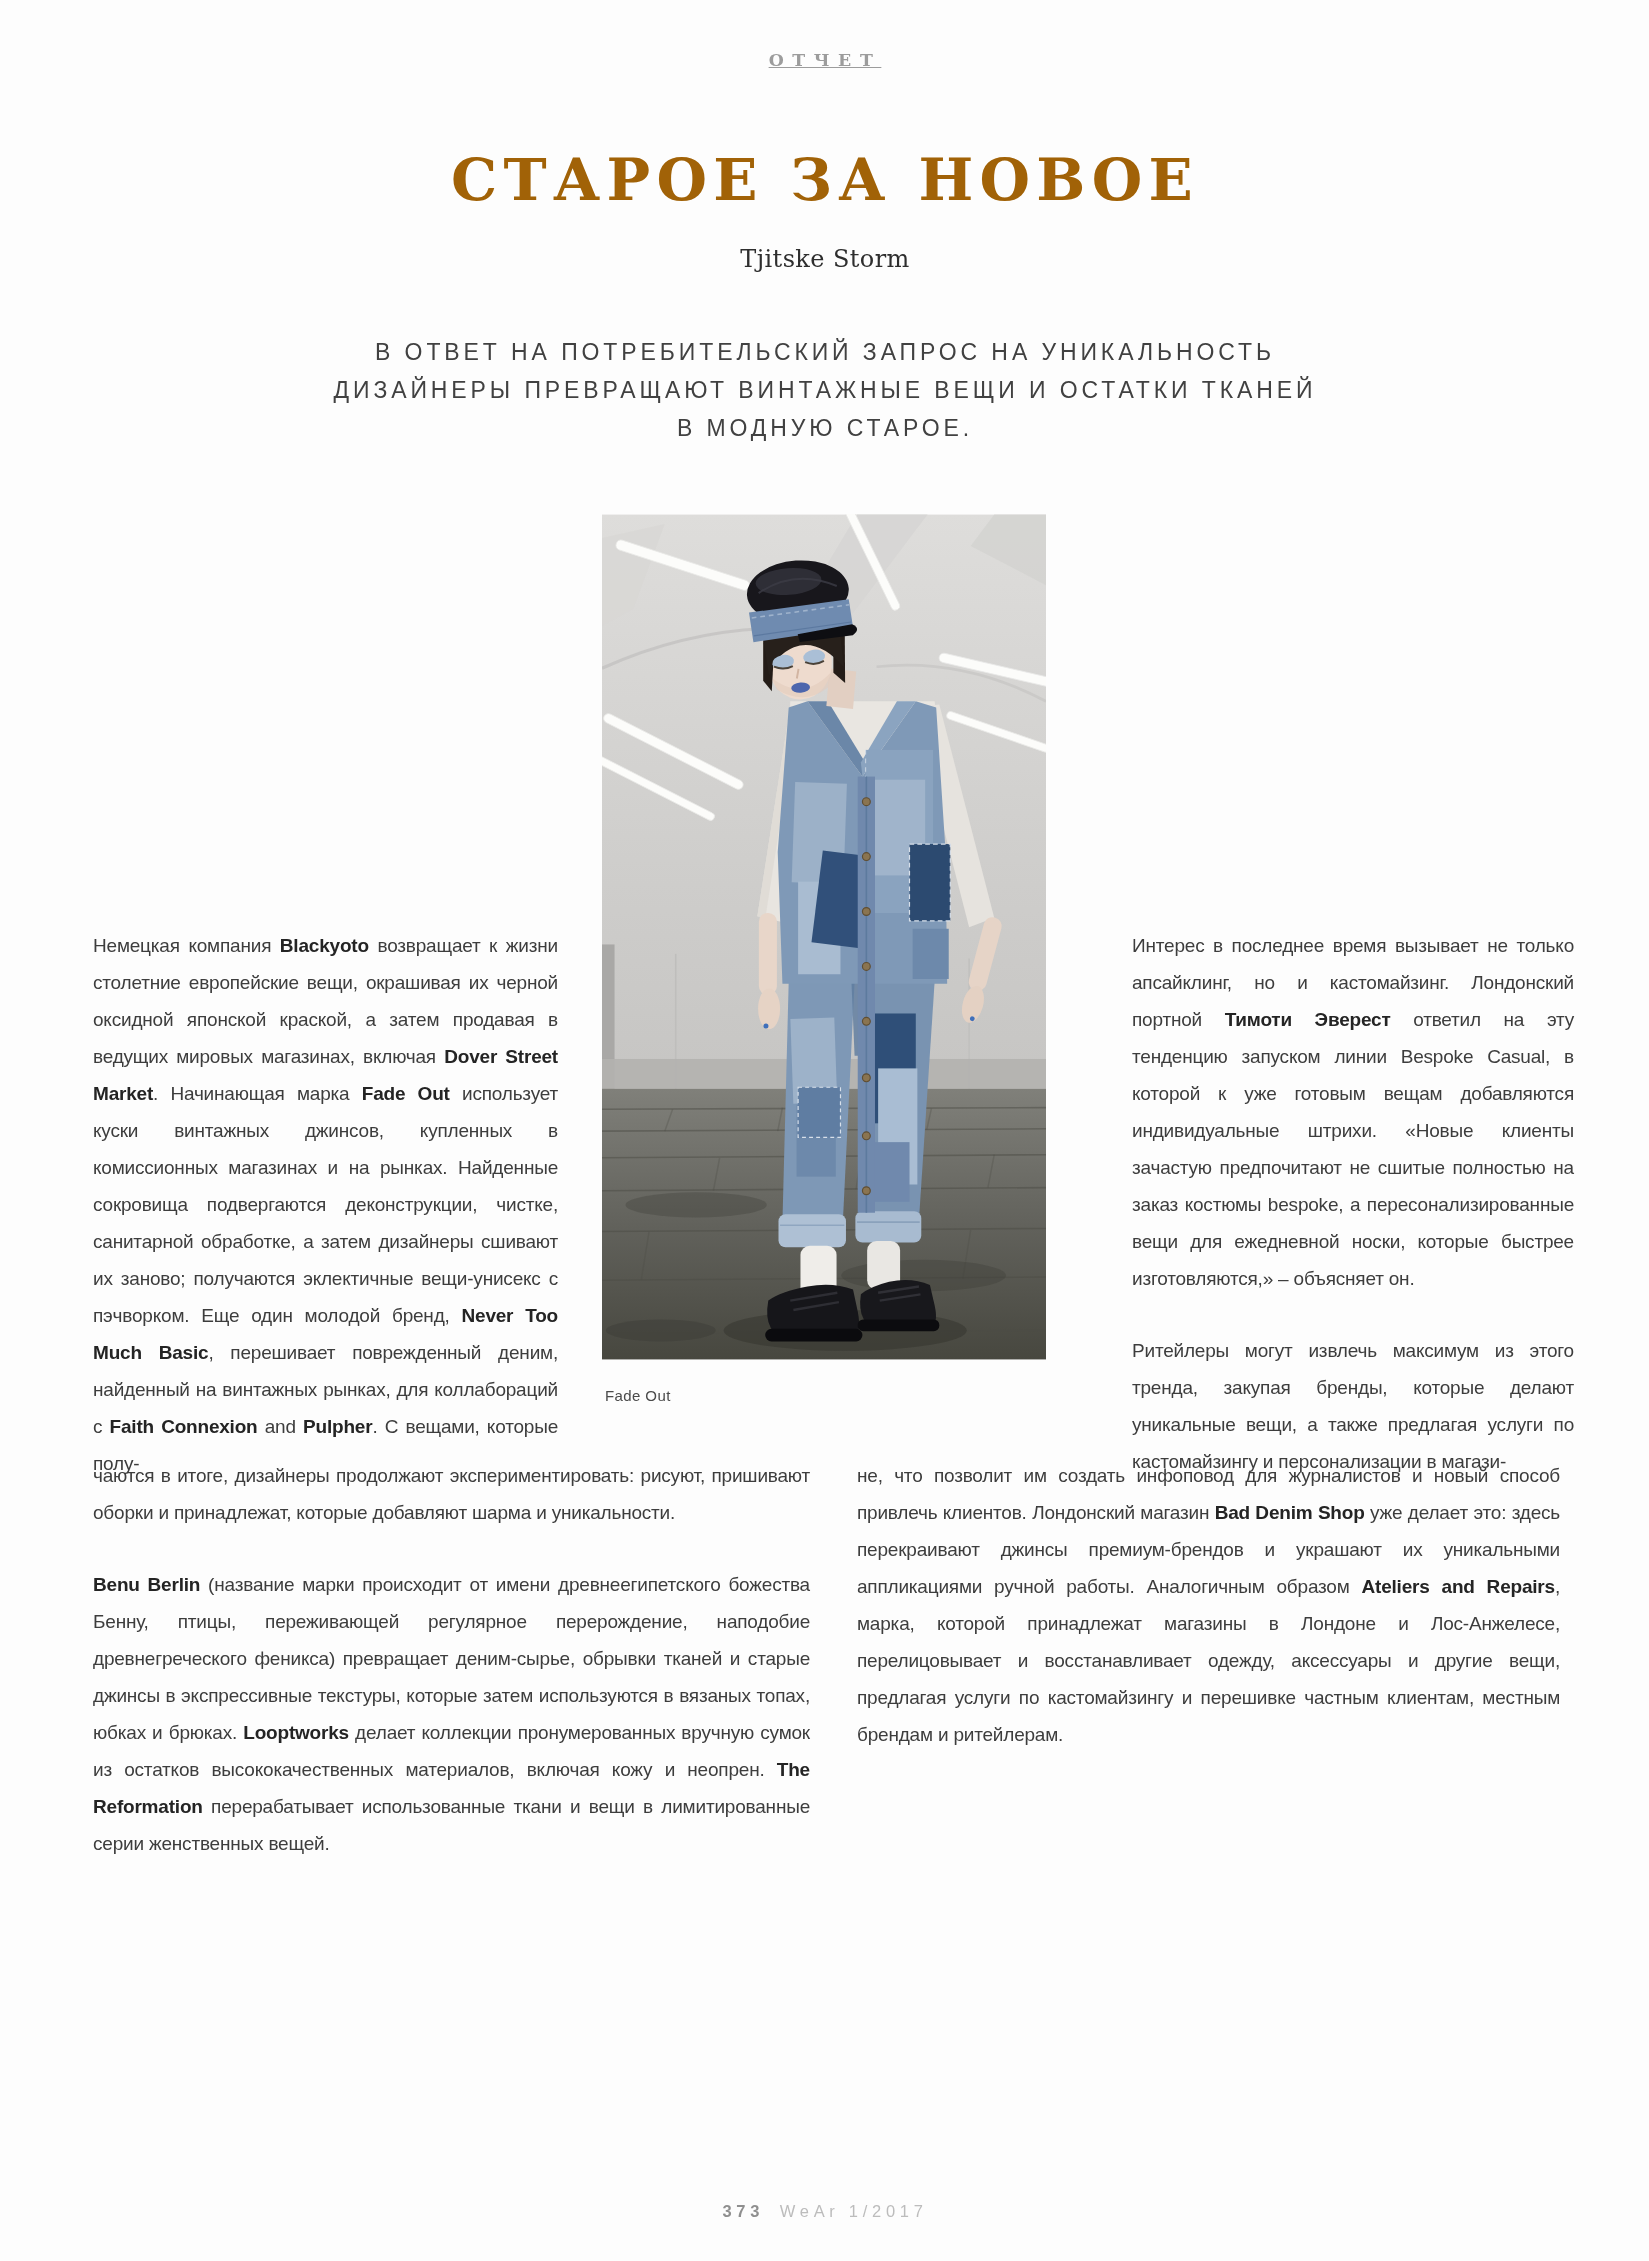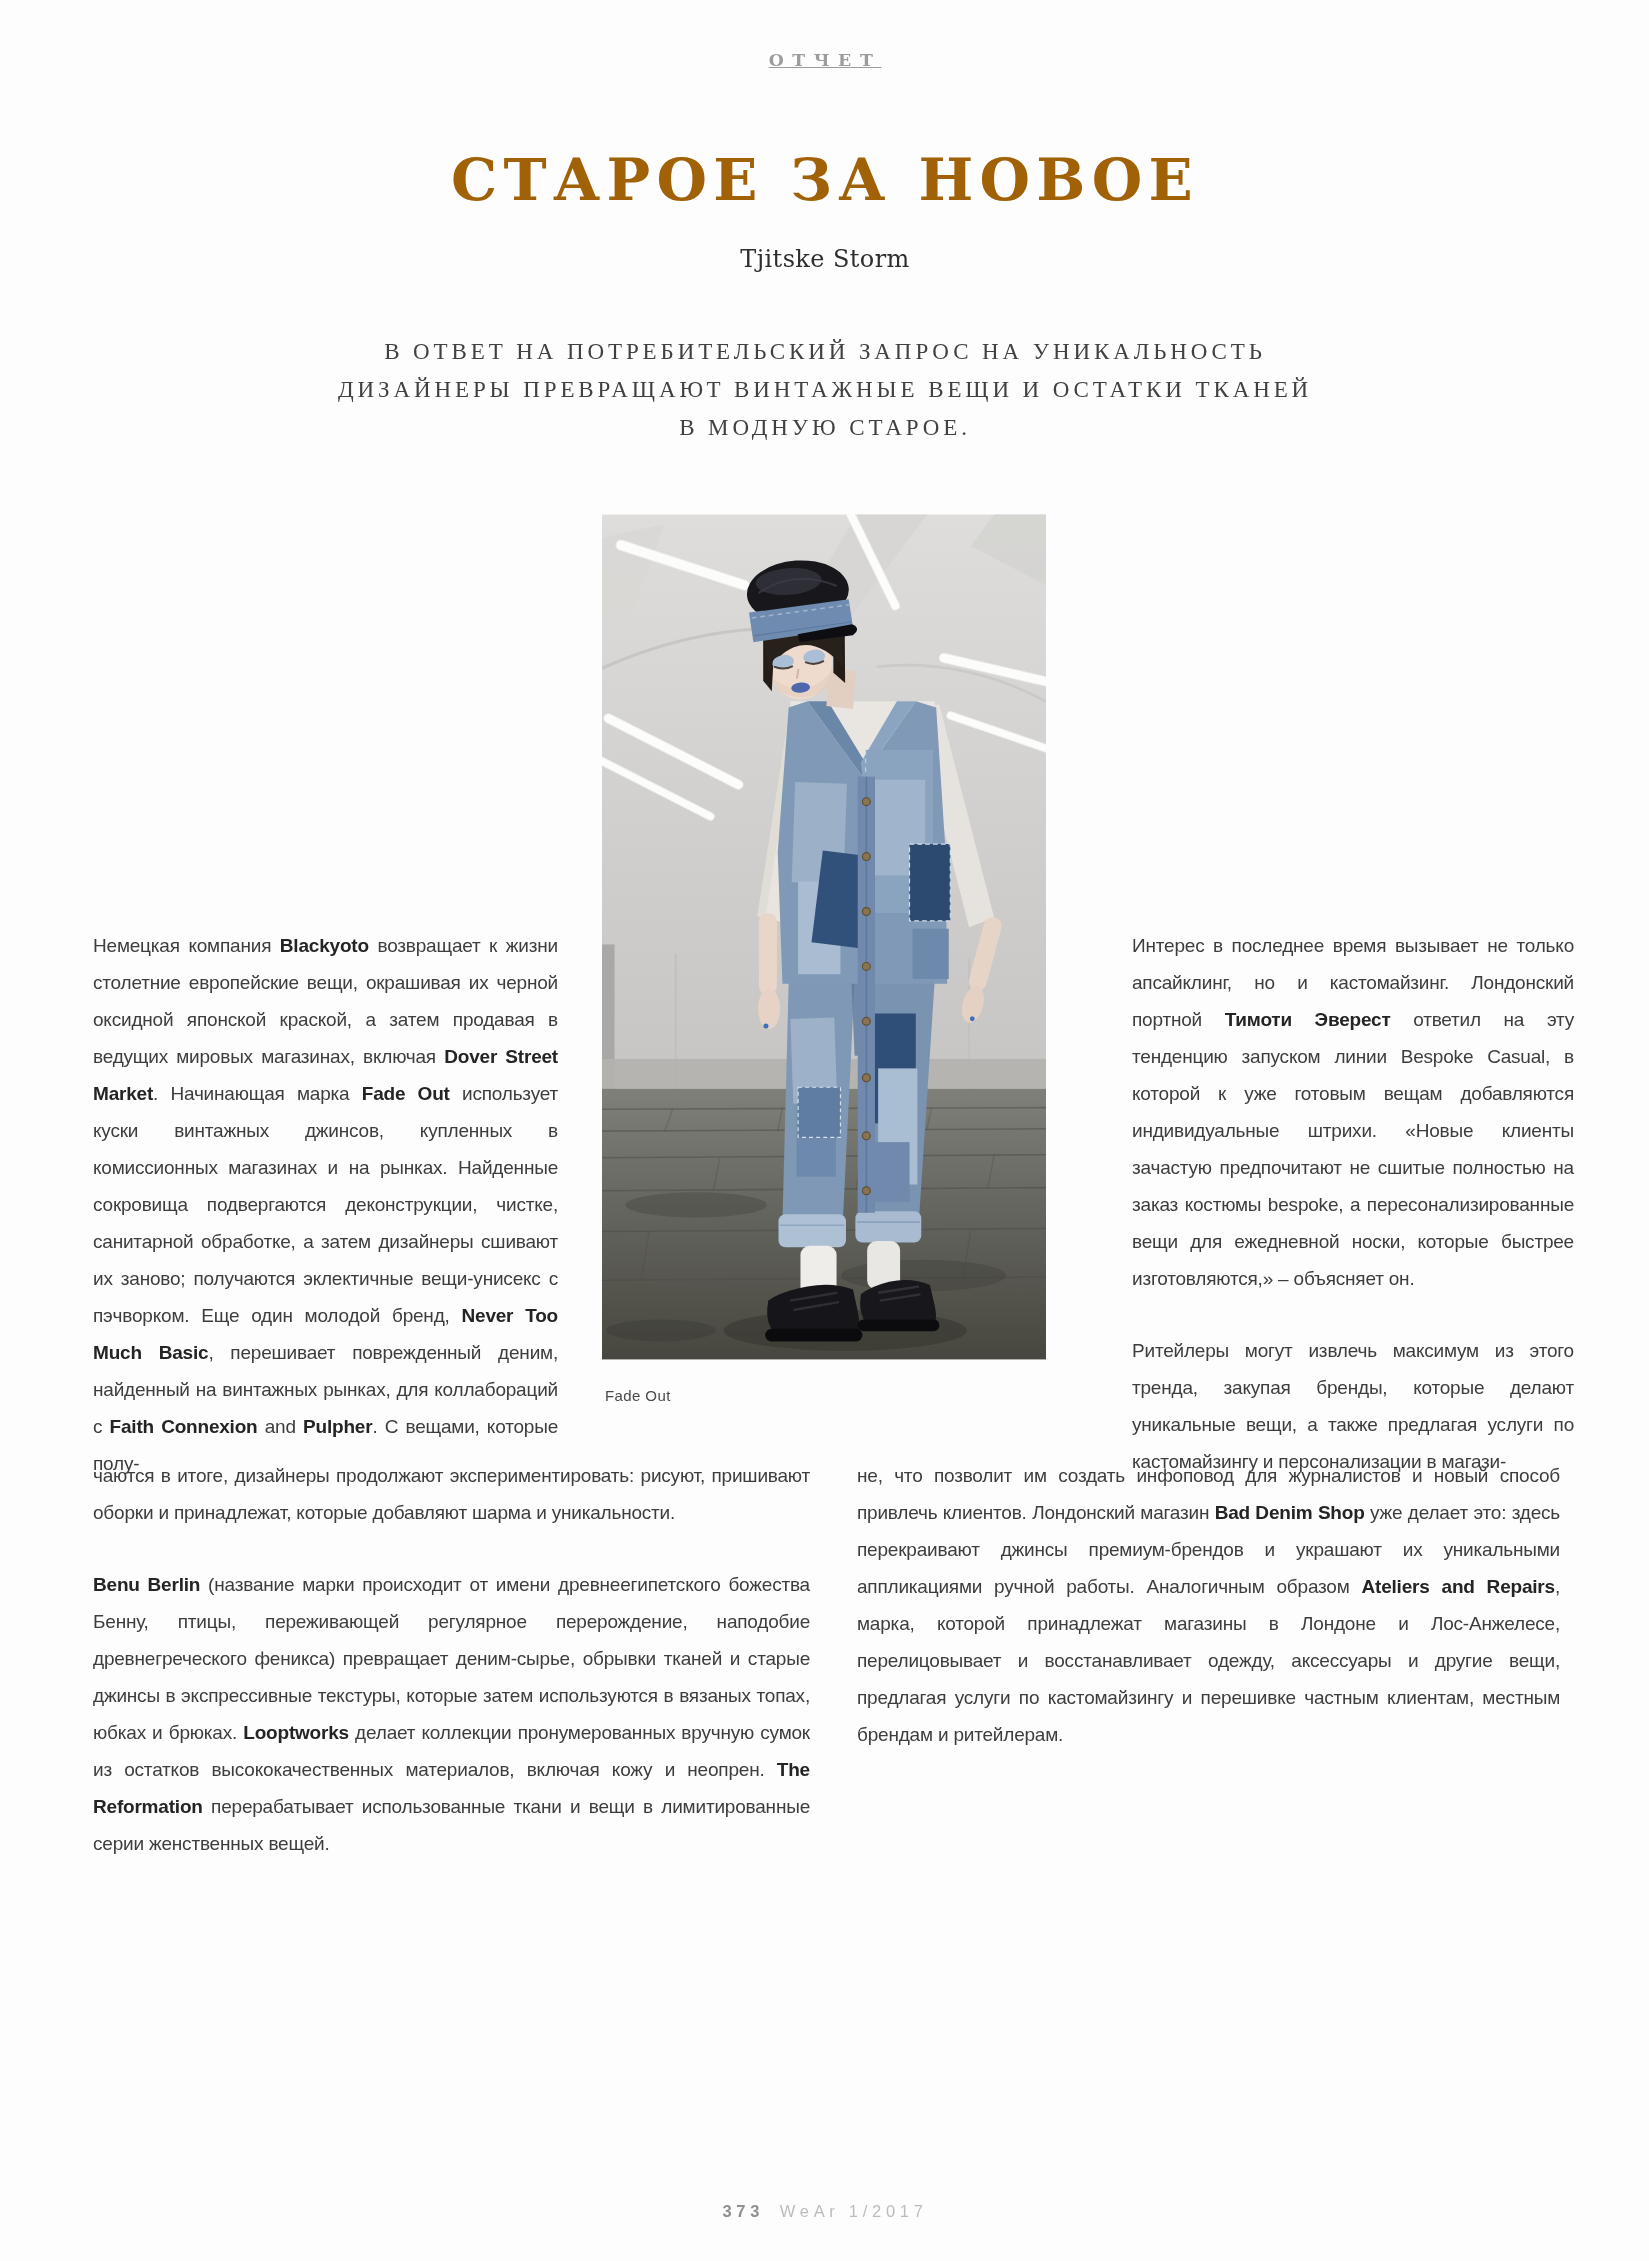--- a/index.html
+++ b/index.html
@@ -9,21 +9,21 @@
   .kicker{position:absolute;top:50px;left:0;width:100%;text-align:center;
           font-family:"DejaVu Serif",serif;font-weight:bold;font-size:17.3px;
           letter-spacing:8.6px;color:#9c9c9c;text-decoration:underline;}
   .title{position:absolute;top:146px;left:0;width:100%;text-align:center;margin:0;
          font-family:"DejaVu Serif",serif;font-weight:bold;font-size:58px;
          letter-spacing:6.3px;color:#a16207;white-space:nowrap;}
   .author{position:absolute;top:245px;left:0;width:100%;text-align:center;
           font-family:"DejaVu Serif",serif;font-size:24px;color:#2e2e2e;letter-spacing:0.4px;}
 
   .intro{position:absolute;top:333px;left:0;width:100%;text-align:center;
-         font-family:Liberation Serif, serif;font-size:23px;line-height:38px;
+         font-family:Liberation Sans, sans-serif;font-size:23px;line-height:38px;
          letter-spacing:3.9px;color:#414141;}
 
   .photo{position:absolute;left:602px;top:514px;width:444px;height:846px;margin:0;padding:0;}
   .photo svg{display:block;}
 
   .caption{position:absolute;left:605px;top:1387px;font-size:15px;color:#4a4a4a;letter-spacing:0.4px;}
 
   .col{position:absolute;font-size:19px;line-height:37px;letter-spacing:-0.2px;
        color:#3d3d3d;text-align:justify;}
   .col p{margin:0;}

